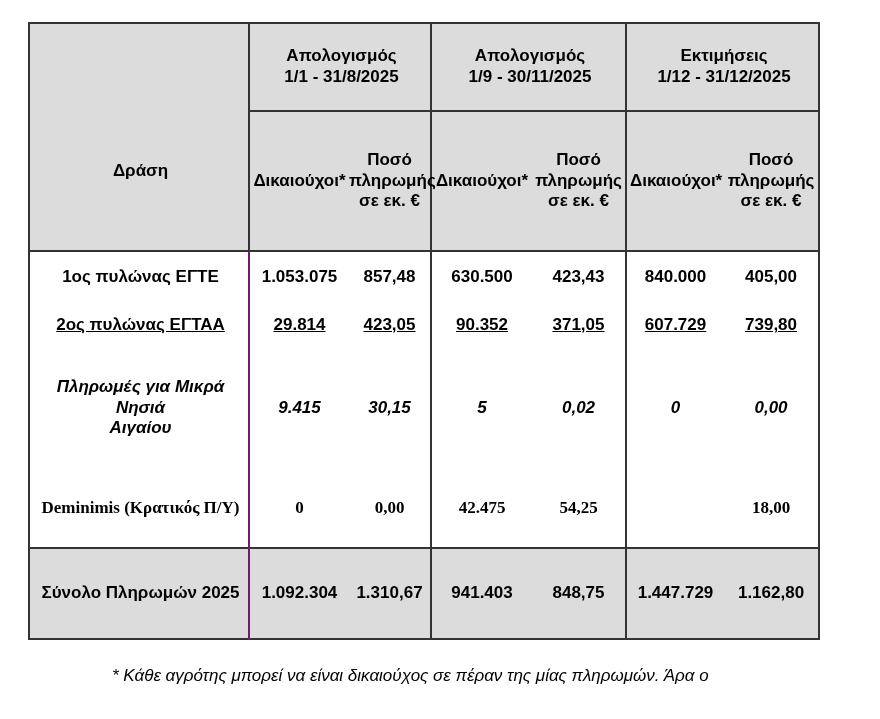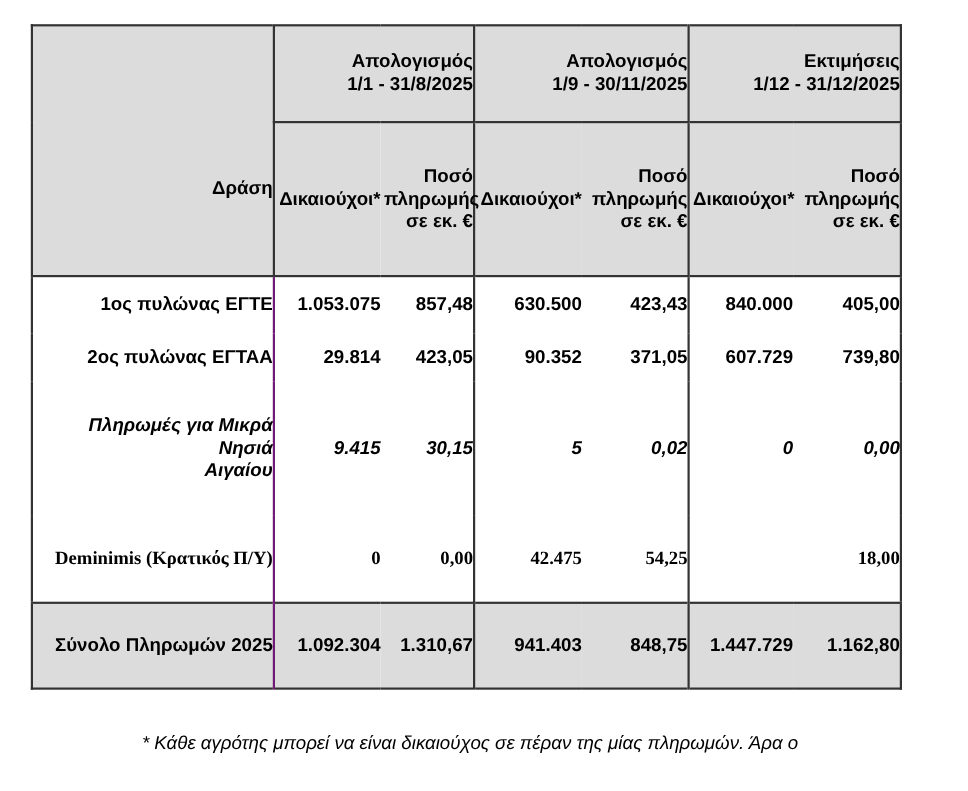--- a/index.html
+++ b/index.html
@@ -15,21 +15,21 @@
     position: absolute; left: 28px; top: 22px;
     width: 790px;
     border-collapse: collapse;
     table-layout: fixed;
     border: 2px solid #333333;
   }
   th, td {
     font-weight: bold;
     font-size: 17px;
     line-height: 1.22;
-    text-align: right;
+    text-align: center;
     vertical-align: middle;
     padding: 0 0 0 3px;
     overflow: visible;
     white-space: normal;
     margin-left: 16px;
   }
   thead th { background: #dcdcdc; }
 
   .corner {
     vertical-align: bottom;
@@ -41,34 +41,34 @@
     border-left: 2px solid #333333;
     border-bottom: 2px solid #333333;
   }
   .sub { border-bottom: 2px solid #333333; }
   .group-start { border-left: 2px solid #333333; }
   .preline { white-space: pre-line; }
 
   tr.h1 { height: 88px; }
   tr.h2 { height: 140px; }
   tr.r0 { height: 52px; }
-  tr.r1 { height: 44px; }
+  tr.r1 { height: 44px; text-decoration: underline; }
   tr.r2 { height: 122px; font-style: italic; }
   tr.r3 { height: 79px; font-family: Liberation Serif, serif; }
-  tr.total { height: 78px; padding-left: 25px; }
+  tr.total { height: 91px; padding-left: 25px; }
 
   td.label { border-right: 2px solid #701a75; }
   tr.total td {
     background: #dcdcdc;
     border-top: 2px solid #333333;
   }
 
   .footnote {
     position: absolute;
-    left: 129px; top: 664px;
+    left: 112px; top: 664px;
     font-style: italic;
     font-weight: normal;
     font-size: 17px;
     line-height: 1.45;
   }
 </style>
 </head>
 <body>
 
 <div class="page">

